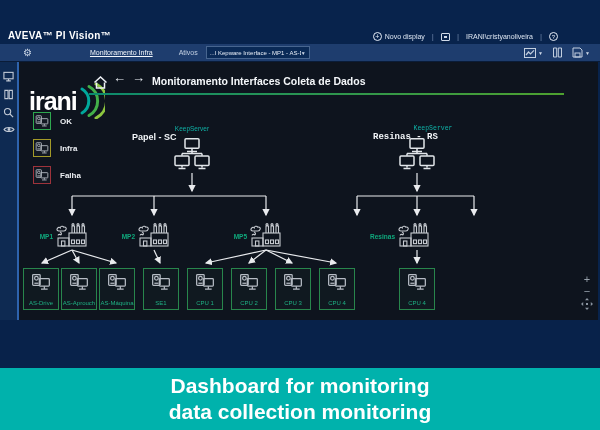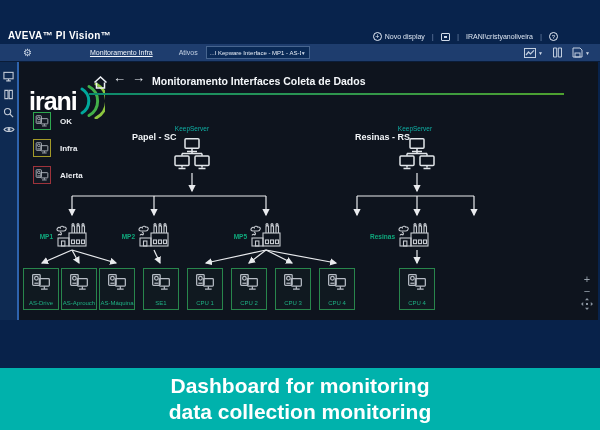--- a/index.html
+++ b/index.html
@@ -51,21 +51,21 @@
   .legend-row{display:flex;align-items:center;margin-bottom:9px;}
   .legend-ic{width:18px;height:18px;border:1px solid;display:flex;align-items:center;justify-content:center;background:rgba(255,255,255,0.02);}
   .legend-ok{border-color:#2ea84f;}
   .legend-alerta{border-color:#a39a28;}
   .legend-falha{border-color:#9e333b;}
   .legend-label{color:#eceff3;font-size:8px;font-weight:bold;margin-left:9px;}
 
   
   .tree-title{position:absolute;top:50px;width:120px;text-align:left;color:#f2f5f8;font-size:9px;font-weight:bold;margin-top:20px;}
   .tree-server{position:absolute;top:63px;width:120px;text-align:center;color:#0fb0a5;font-size:6.5px;}
-  .t-left{left:113px;}  .t-right{left:336px;}
+  .t-left{left:113px;}  .t-right{left:354px;font-family:Liberation Mono, monospace;}
   .net-node{position:absolute;top:76px;}
   .net-left{left:153px;} .net-right{left:378px;}
 
   .factory-row{position:absolute;top:161px;display:flex;align-items:center;}
   .factory-label{color:#0fa87c;font-size:6.5px;font-weight:bold;text-align:right;margin-right:2px;min-width:20px;}
   .f-mp1{left:14px;} .f-mp2{left:96px;} .f-mp5{left:208px;} .f-res{left:348px;}
   .f-res .factory-label{min-width:28px;}
 
   .node-box{position:absolute;top:206px;width:36px;height:42px;border:1px solid #28864c;background:rgba(35,75,55,0.10);display:flex;flex-direction:column;align-items:center;justify-content:space-between;padding:3px 1px 3px;cursor:pointer;}
   .node-box .node-label{color:#1fb184;font-size:6px;white-space:nowrap;}
@@ -233,21 +233,21 @@
               </svg>
             </span>
           <span class="legend-label">Infra</span>
         </div>
         <div class="legend-row">
           <span class="legend-ic legend-falha">
               <svg width="14" height="14">
                 <use href="#sym-pc"></use>
               </svg>
             </span>
-          <span class="legend-label">Alerta</span>
+          <span class="legend-label">Falha</span>
         </div>
       </div>
 
       <svg class="connector-layer" width="579" height="258">
         <defs>
           <marker id="arw" markerWidth="7" markerHeight="7" refX="5" refY="3" orient="auto">
             <path d="M0 0L6 3L0 6z" fill="#e9ebee"></path>
           </marker>
         </defs>
         <g stroke="#e9ebee" stroke-width="1.2" fill="none">

